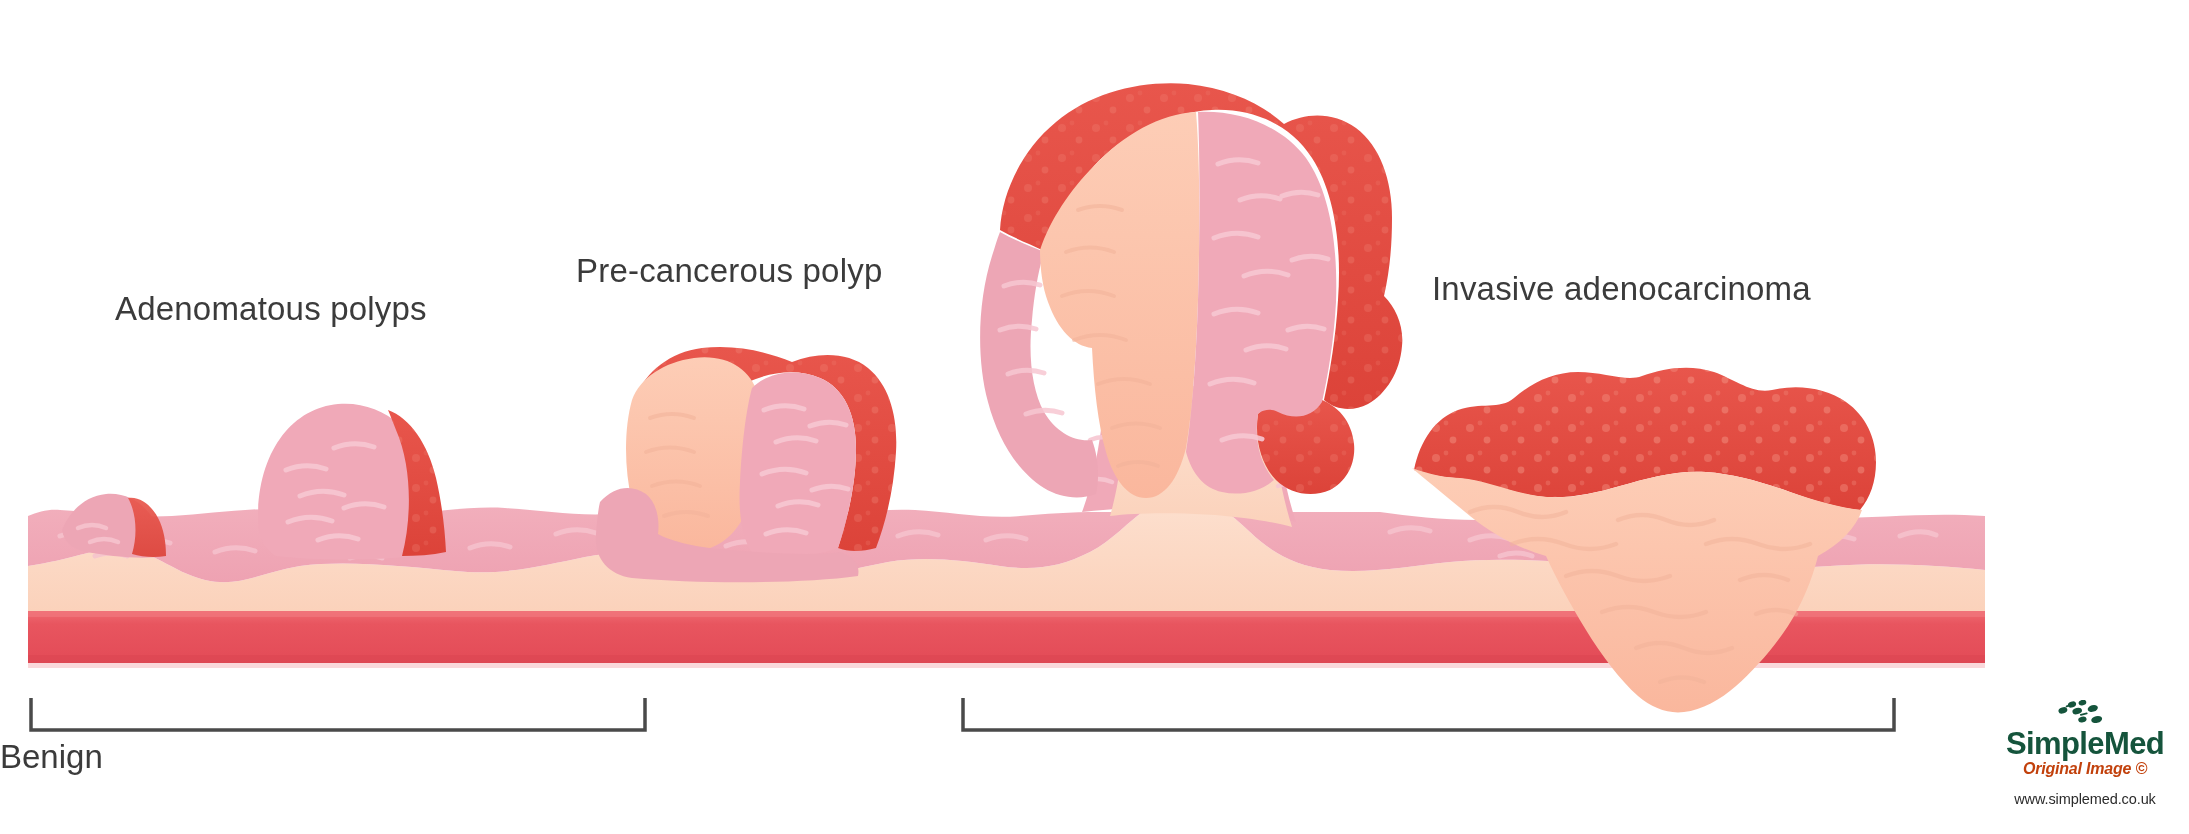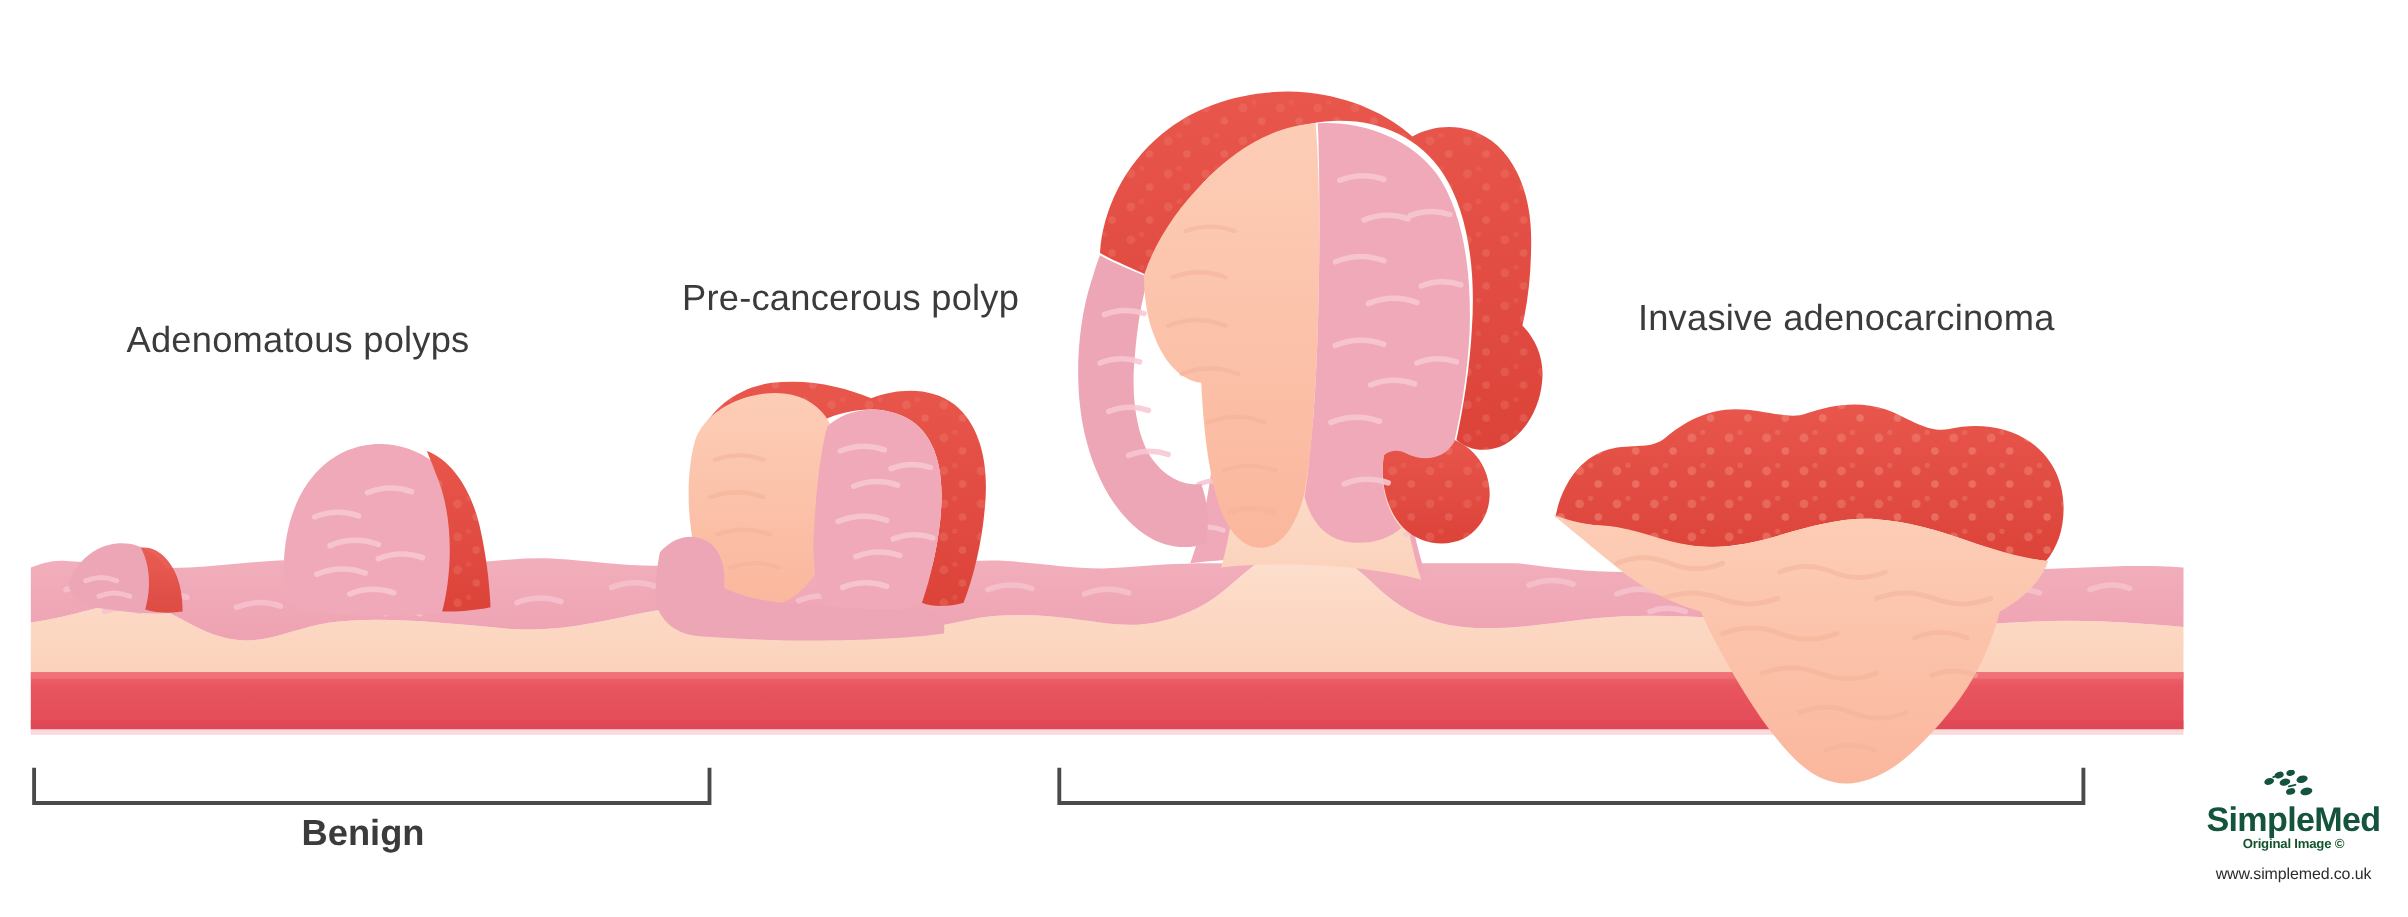--- a/index.html
+++ b/index.html
@@ -31,32 +31,32 @@
     font-size: 33px;
     font-family: "Liberation Sans", sans-serif;
     white-space: nowrap;
     letter-spacing: 0.2px;
   }
   .label.title {
     font-size: 35px;
   }
 
   #lbl-adenomatous { left: 115px; top: 290px; }
-  #lbl-precancerous { left: 620px; top: 252px; }
+  #lbl-precancerous { left: 576px; top: 252px; }
   #lbl-adenocarcinoma { left: 1029px; top: 0px; }
-  #lbl-invasive { left: 1489px; top: 270px; }
+  #lbl-invasive { left: 1432px; top: 270px; }
 
   .bracket-label {
     position: absolute;
     color: #3b3b3b;
     font-size: 33px;
     white-space: nowrap;
     font-family: "Liberation Sans", sans-serif;
   }
-  #lbl-benign { left: 0; top: 738px; width: 660px; text-align: center; font-weight: bold; }
+  #lbl-benign { left: 0; top: 738px; width: 660px; text-align: left; }
   #lbl-malignant { left: 960px; top: 735px; width: 935px; text-align: center; }
 
   
   #logo {
     position: absolute;
     left: 1985px;
     top: 700px;
     width: 200px;
     text-align: center;
     color: #15543c;
@@ -66,25 +66,26 @@
     margin-bottom: -2px;
   }
   #logo-name {
     font-size: 31px;
     font-weight: bold;
     letter-spacing: -0.6px;
     line-height: 1.02;
     color: #15543c;
   }
   #logo-sub {
-    font-size: 12px;
+    font-size: 16px;
     font-weight: bold;
     letter-spacing: -0.2px;
     line-height: 1.15;
-    color: #14532d;
+    color: #c2410c;
+    font-style: italic;
   }
   #logo-url {
     font-size: 14.5px;
     letter-spacing: -0.1px;
     line-height: 1.3;
     color: #2b2b2b;
     margin-top: 12px;
   }
 </style>
 </head>

